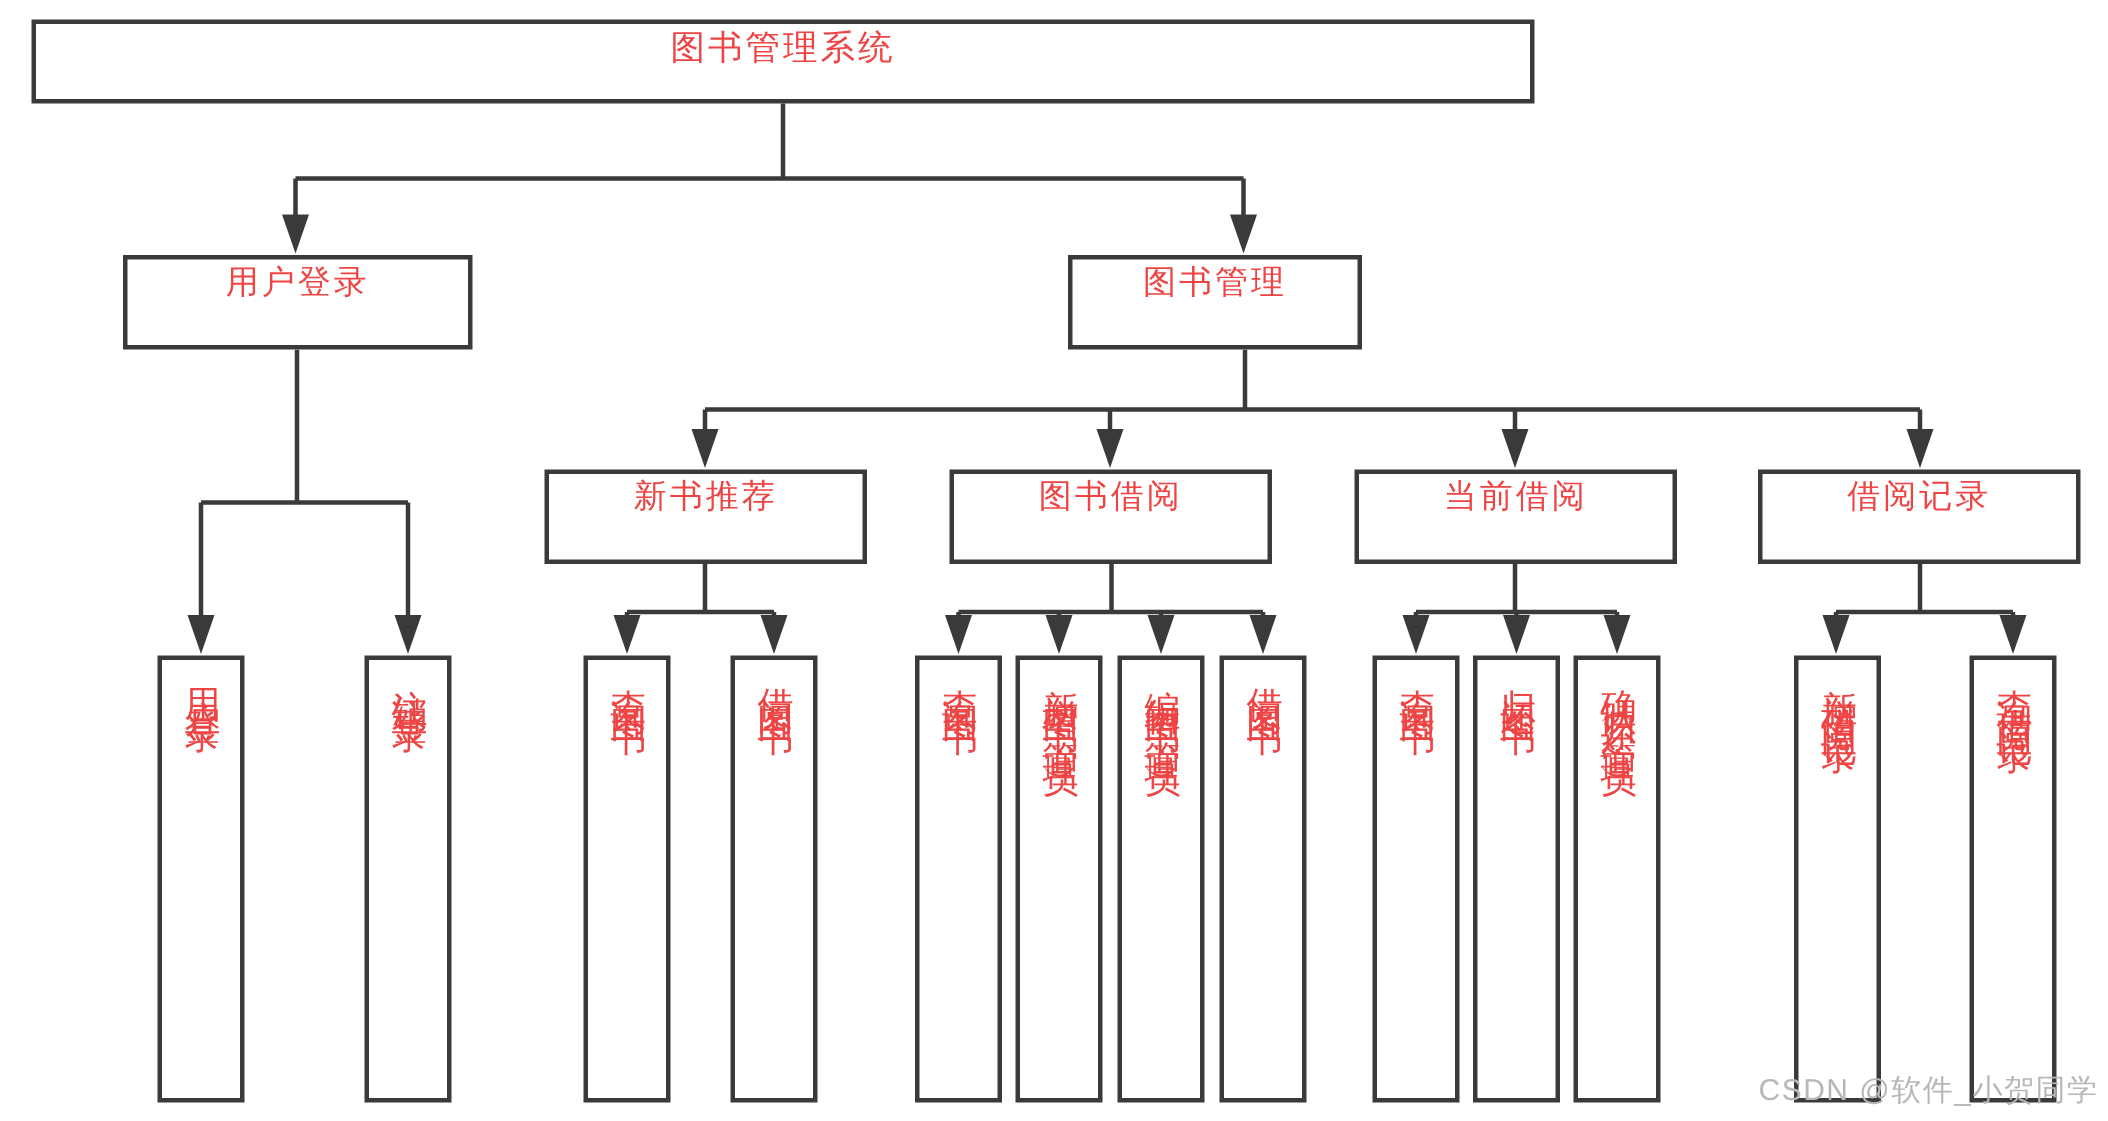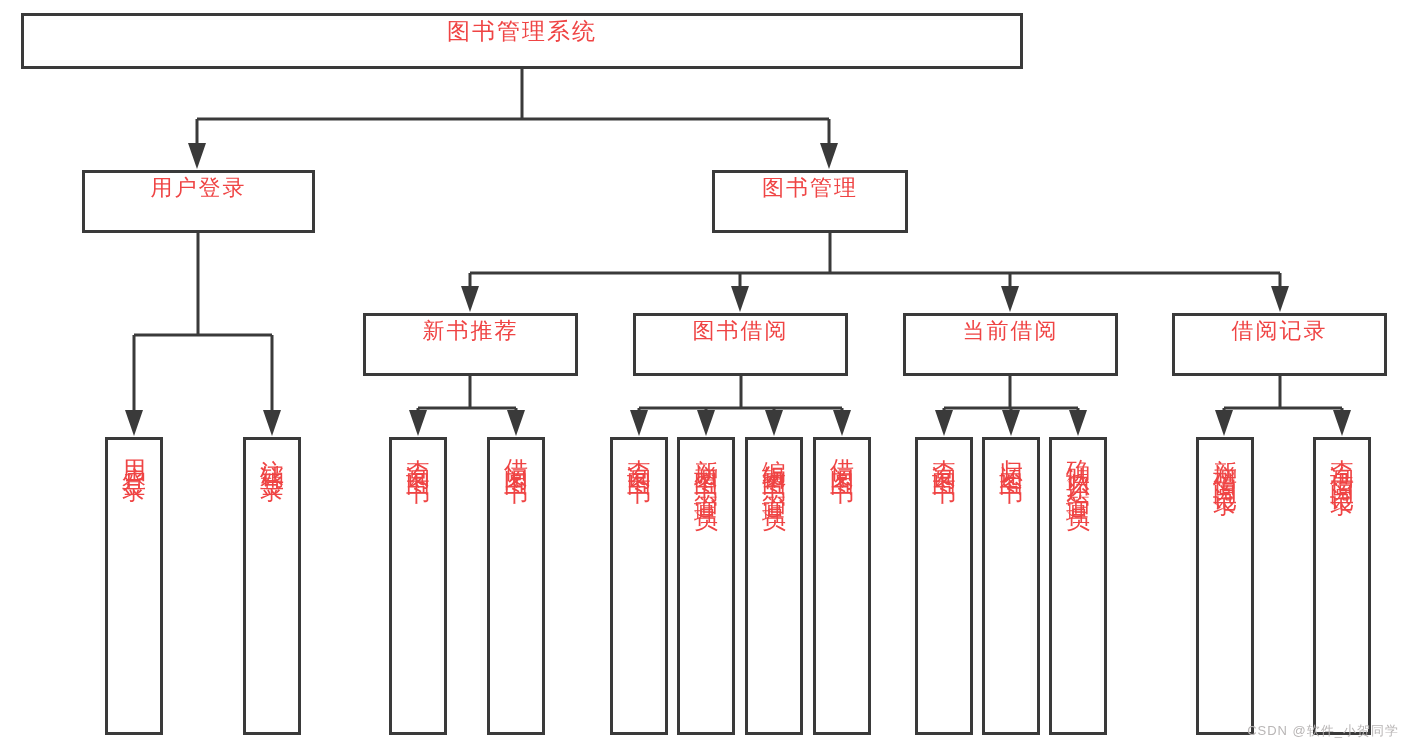--- a/index.html
+++ b/index.html
@@ -13,21 +13,21 @@
     display:flex;align-items:flex-start;justify-content:center;color:#ef4444;
   }
   .h-node span{font-size:22px;letter-spacing:2px;white-space:nowrap;}
   .root span{font-size:23px;letter-spacing:2px;}
   .leaf{top:437px;width:58px;height:298px;}
   .leaf span{
     writing-mode:vertical-rl;font-size:24px;letter-spacing:7px;white-space:nowrap;
     line-height:1;flex-shrink:0;
   }
   #watermark{
-    position:absolute;right:6px;bottom:7px;font-size:13px;color:#b9b6b6;
+    position:absolute;right:6px;bottom:7px;font-size:20px;color:#b9b6b6;
     letter-spacing:1px;white-space:nowrap;z-index:5;
   }
   .wire{stroke:#3a3a3a;stroke-width:3;fill:none;}
   .head{fill:#3a3a3a;stroke:none;}
 </style>
 </head>
 <body>
 
 <div id="canvas">
 

